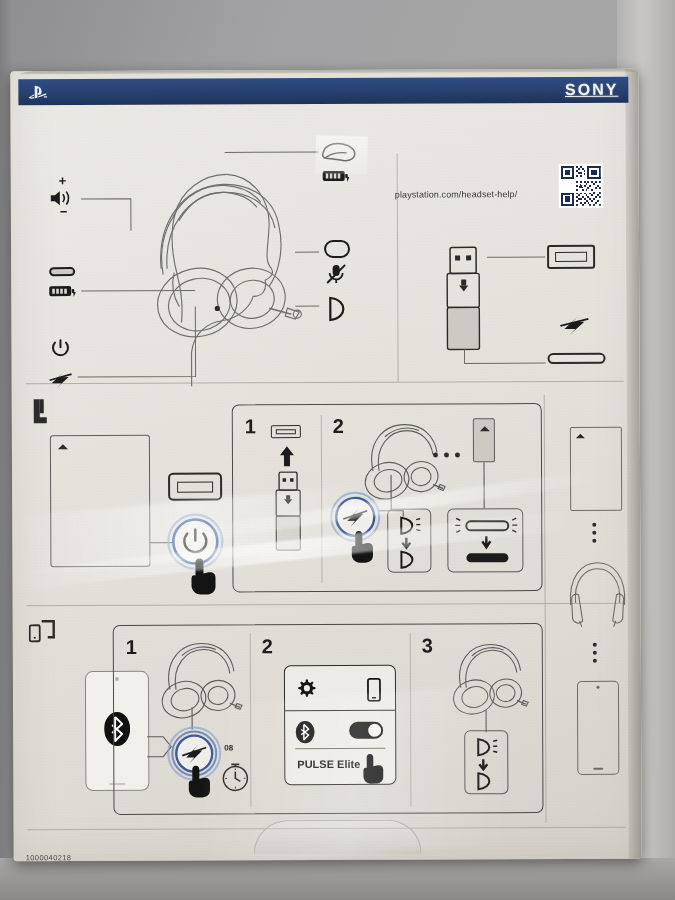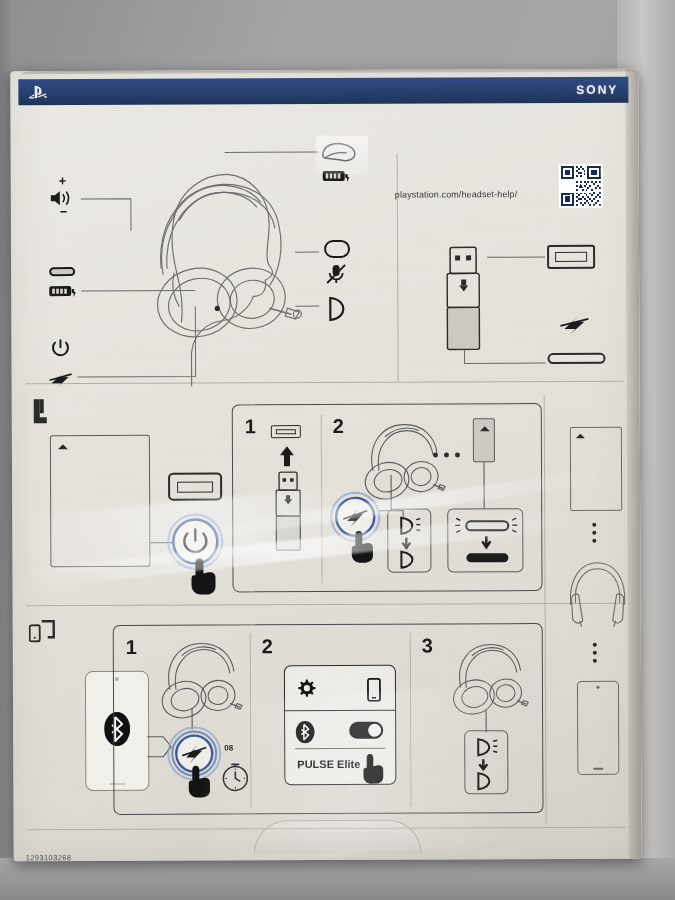--- a/index.html
+++ b/index.html
@@ -37,23 +37,23 @@
     background: linear-gradient(90deg,rgba(120,116,108,.18),rgba(90,87,80,.42)); }
 
   
   #header-band {
     position:absolute; left:8px; top:8px; right:10px; height:26px;
     background: linear-gradient(180deg,#2f4c86 0%, #27406f 55%, #1f3359 100%);
     display:flex; align-items:center; justify-content:space-between;
     padding: 0 10px 0 8px;
   }
   .ps-logo { width:22px; height:17px; position:relative; opacity:.92; }
-  .sony-word { color:#f2f2f2; font-size:12px; letter-spacing:2.0px;
+  .sony-word { color:#f2f2f2; font-size:16px; letter-spacing:2.0px;
     font-weight:bold; font-family:"Liberation Sans",sans-serif;
-    text-shadow:0 0 2px rgba(255,255,255,.35); }
+    text-shadow:0 0 2px rgba(255,255,255,.35);text-decoration:underline; }
 
   
   #page { position:absolute; left:8px; top:40px; right:10px; bottom:8px;
     color:#2b2b2b; }
 
   .hr { position:absolute; left:6px; right:6px; height:1px;
     background:#a9a69f; opacity:.85; }
   .vr { position:absolute; width:1px; background:#a9a69f; opacity:.8; }
 
   
@@ -708,21 +708,21 @@
           <i></i>
             <i></i>
             <i></i>
         </div>
         <div style="position:absolute;left:556px;top:572px;width:42px;height:94px;border:1.2px solid #6e6b65;border-radius:5px;">
           <div style="position:absolute;left:50%;top:4px;transform:translateX(-50%);width:3px;height:3px;border-radius:50%;background:#6e6b65;"></div>
           <div style="position:absolute;left:50%;bottom:4px;transform:translateX(-50%);width:10px;height:2px;border-radius:1px;background:#6e6b65;"></div>
         </div>
       </div>
 
-      <div id="partcode" style="left:4px;top:742px;">1293103268</div>
+      <div id="partcode" style="left:4px;top:742px;">1000040218</div>
 
       <div id="bottom-flap"></div>
     </div>
 
     <div id="tape1"></div>
     <div id="glare-a"></div>
     <div id="glare-b"></div>
     <div id="glare-d"></div>
     <div id="glare-c"></div>
     <div id="grain"></div>

